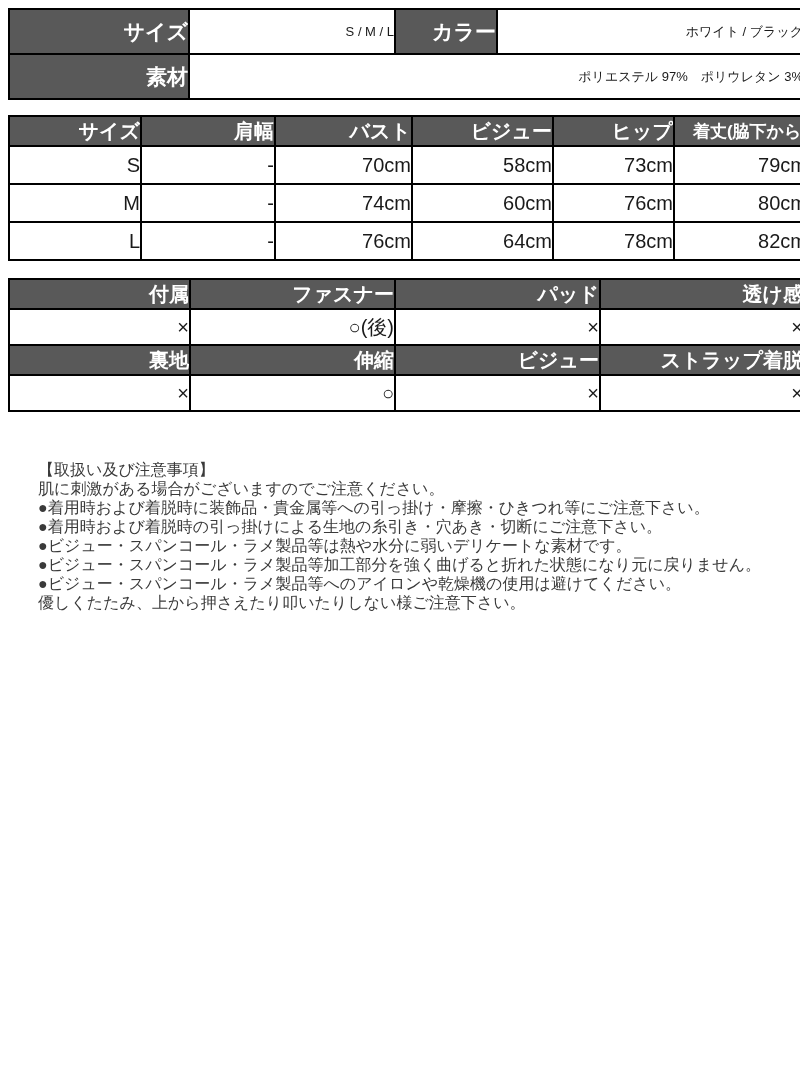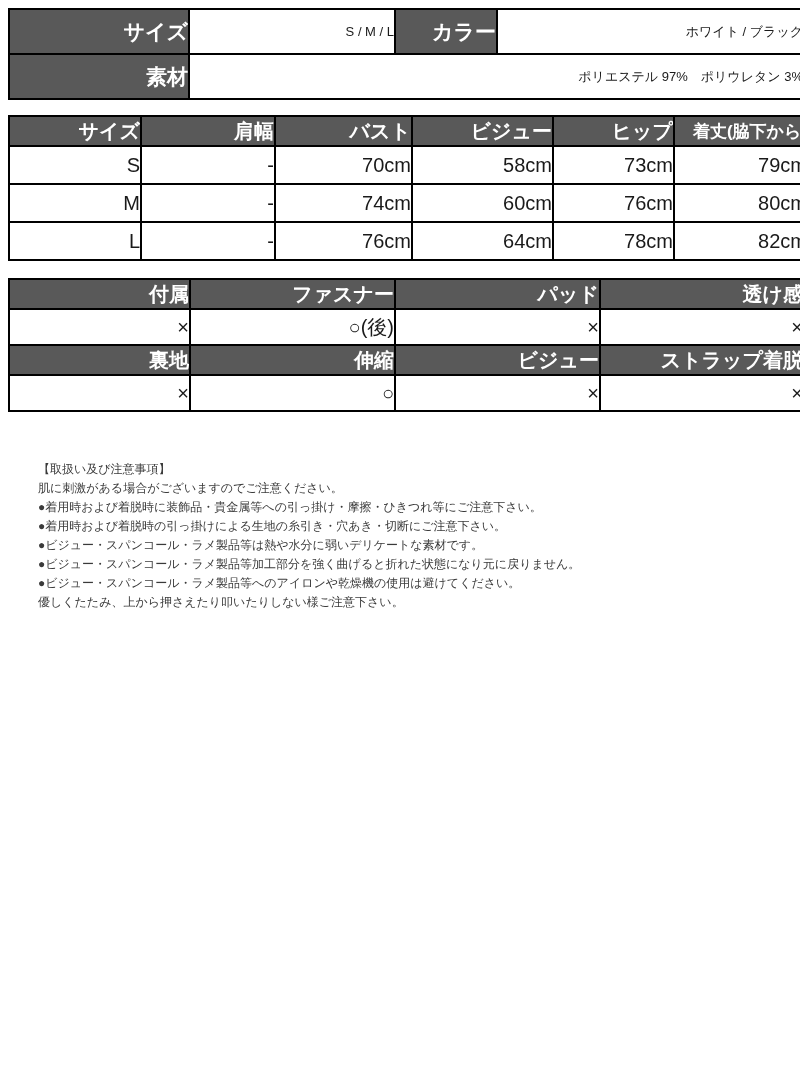--- a/index.html
+++ b/index.html
@@ -50,21 +50,21 @@
   .t-feat .c2 { width:203px; }
   .t-feat .c3 { width:203px; }
   .t-feat .c4 { width:202px; }
   .t-feat tr.hd { height:30px; }
   .t-feat tr.dt { height:36px; }
   .t-feat td { font-size:20px; }
 
   
   .notes {
     margin-top:48px; padding-left:30px;
-    font-size:12px; line-height:19px; color:#3a3a3a;
+    font-size:16px; line-height:19px; color:#3a3a3a;
   }
   .notes div { white-space:nowrap; }
 </style>
 </head>
 <body>
 
 <div class="page">
 
   <table class="t-spec">
     <tbody>

